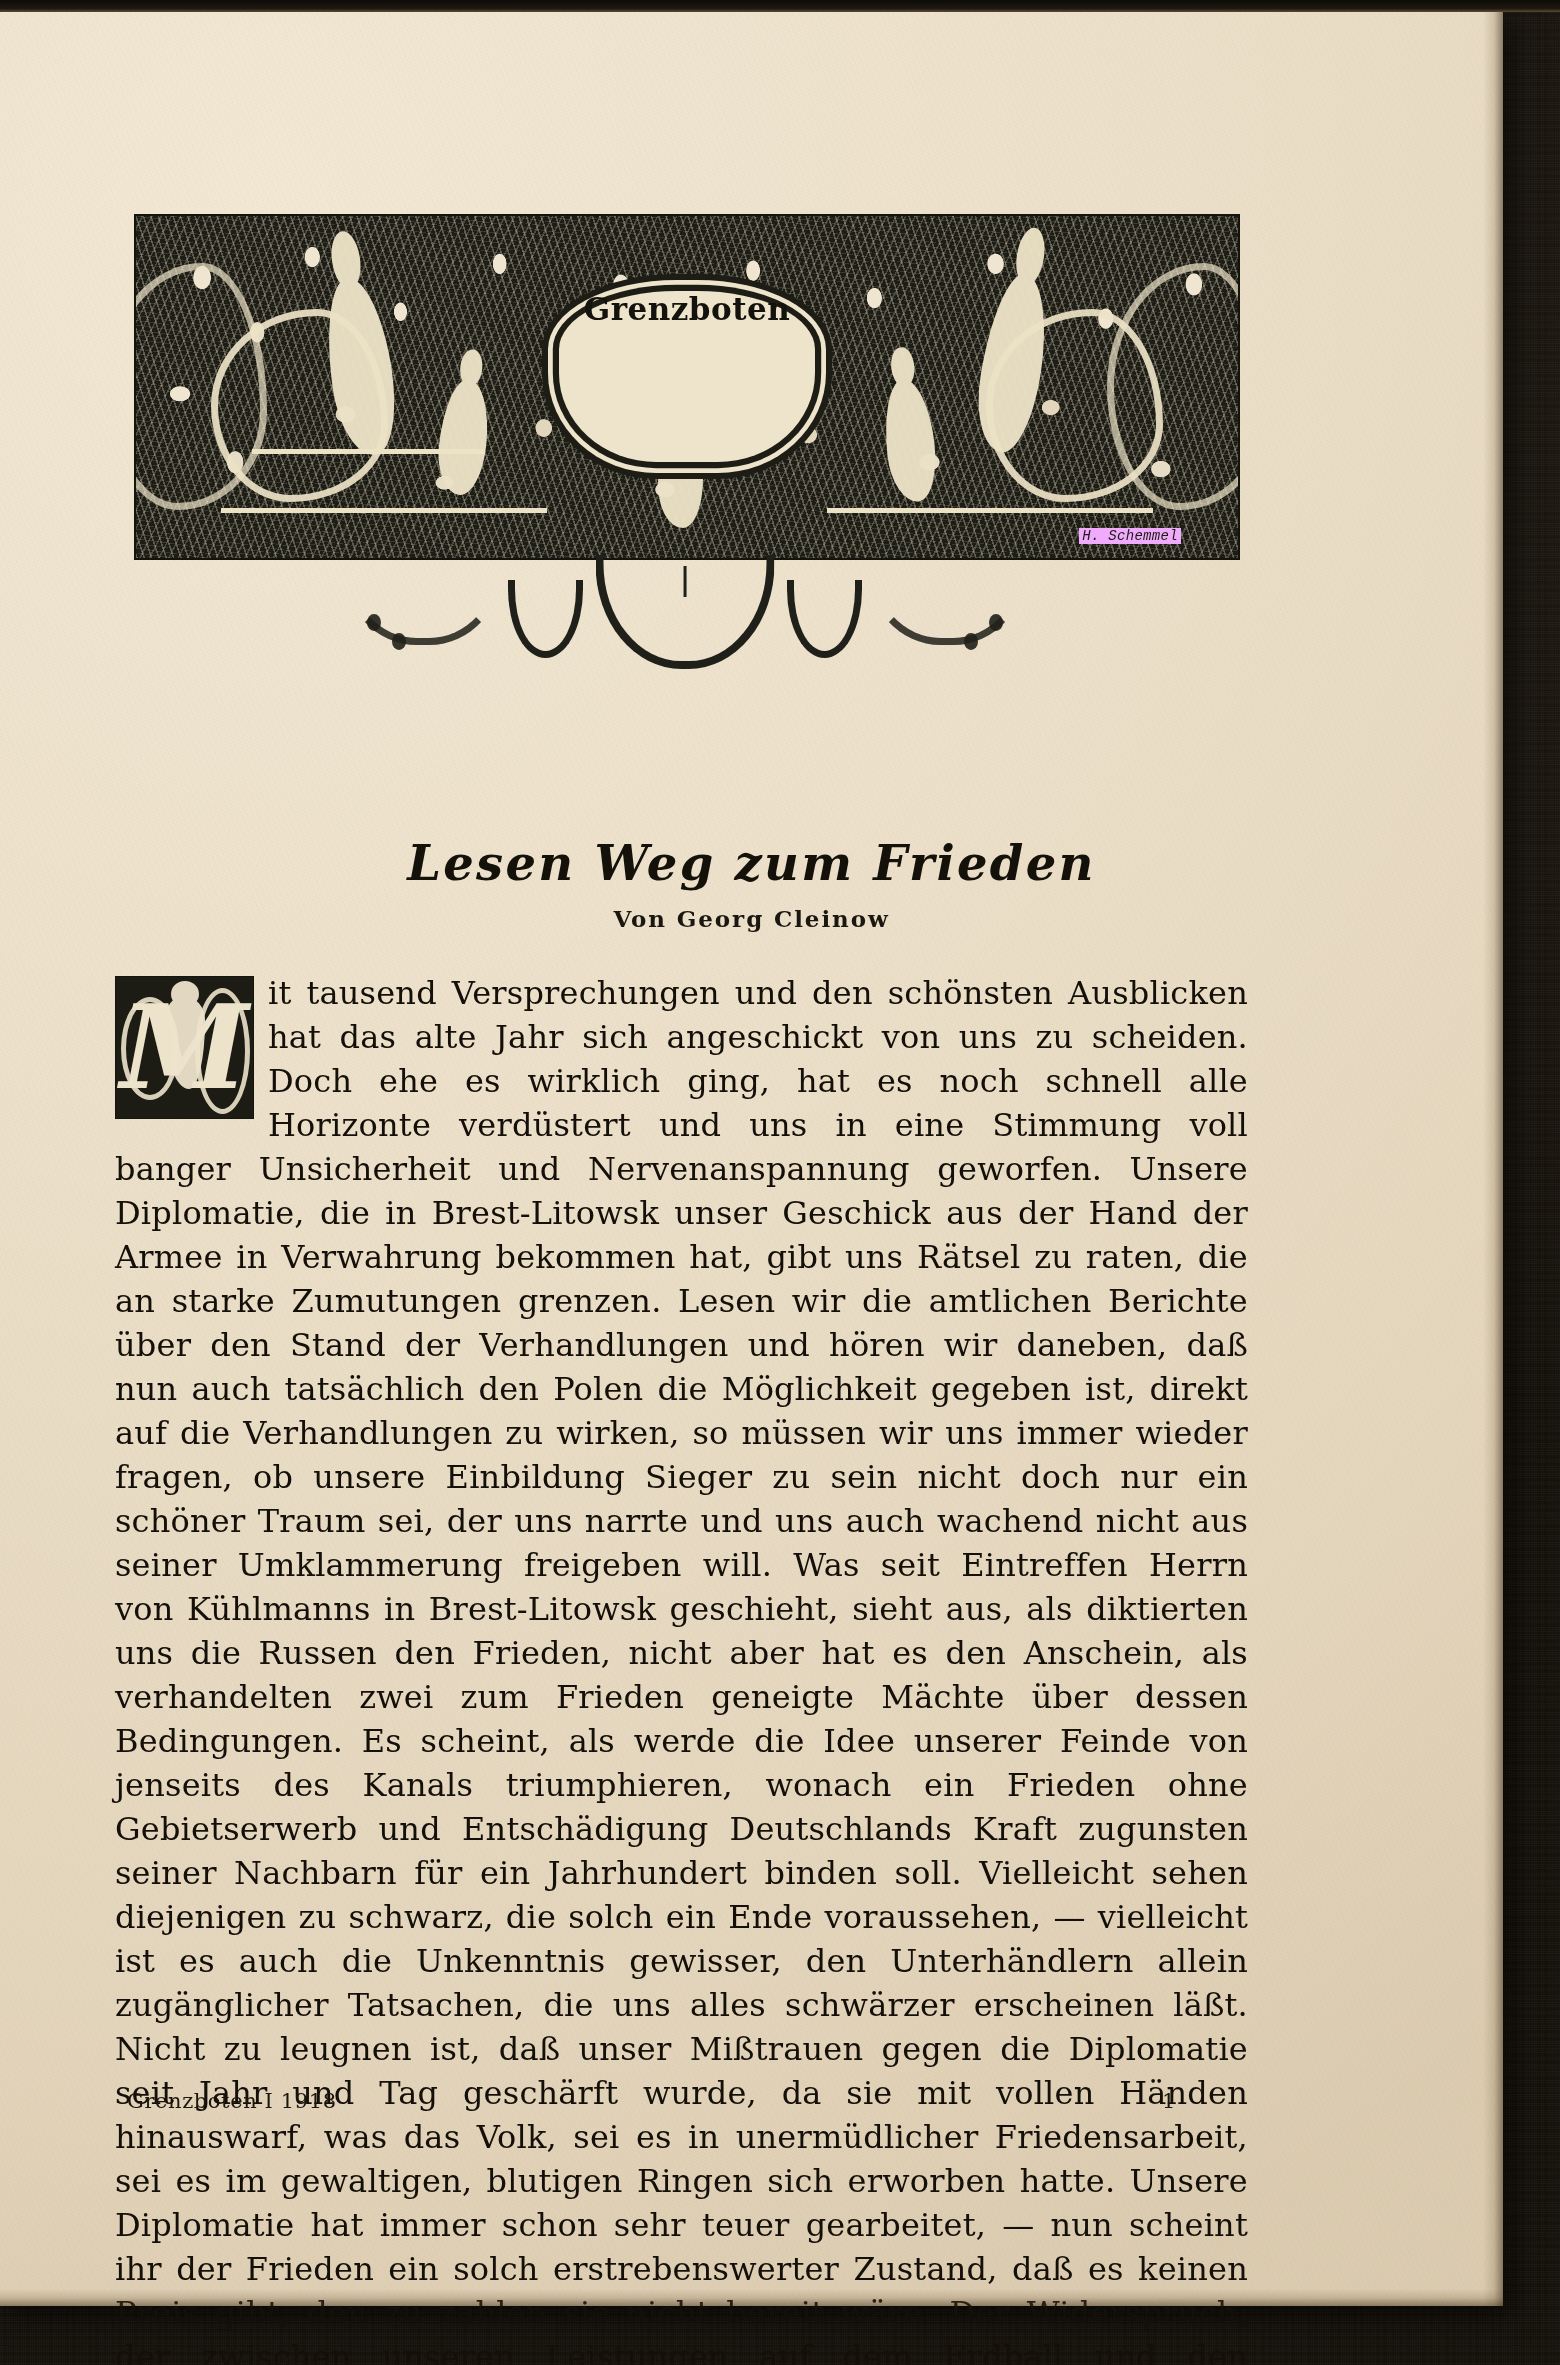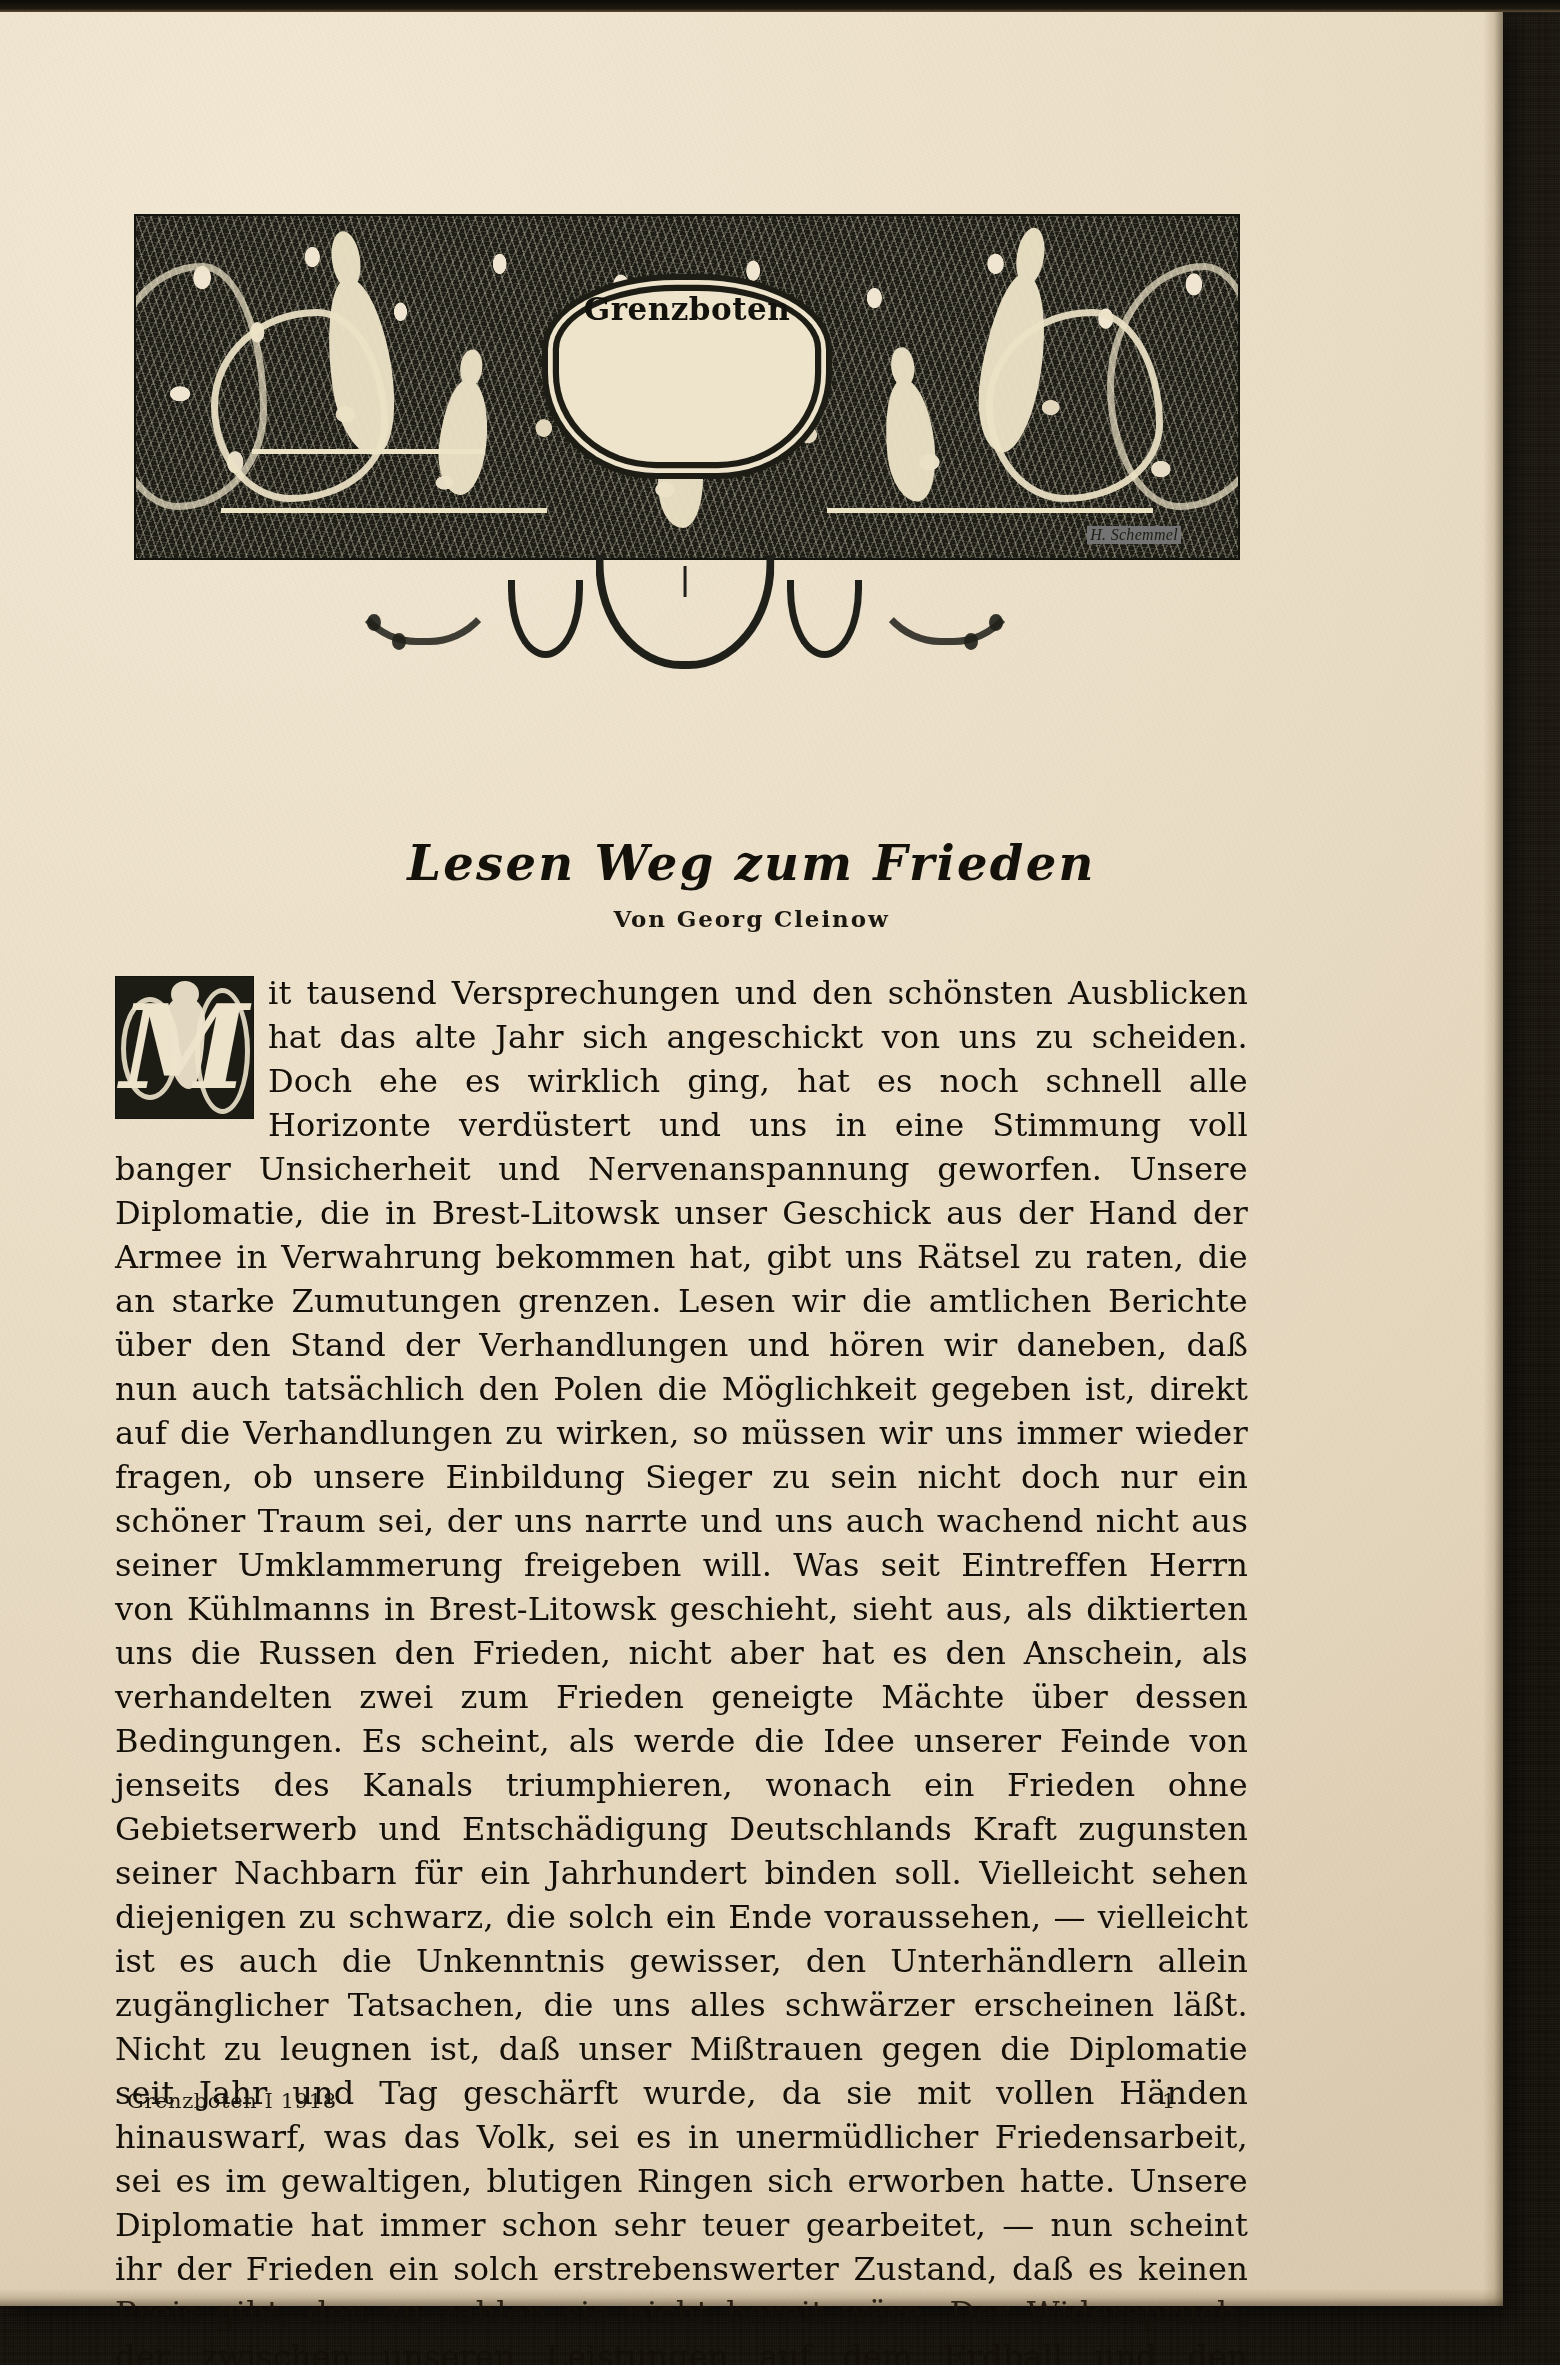--- a/index.html
+++ b/index.html
@@ -181,25 +181,25 @@
   .wc-shelf {
     position: absolute;
     height: 5.4px;
     background: #ece2c6;
   }
   
   .wc-signature {
     position: absolute;
     right: 57px;
     bottom: 14px;
-    font-family: Liberation Serif, serif;
+    font-family: Liberation Mono, monospace;
     font-style: italic;
-    font-size: 16px;
+    font-size: 14px;
     color: #1d1d15;
-    background: #737373;
+    background: #f0abfc;
     padding: 0 3.1px;
     letter-spacing: 0.3px;
   }
   
   .garland {
     position: relative;
     width: 1102px;
     height: 116px;
   }
   .garland-center {

